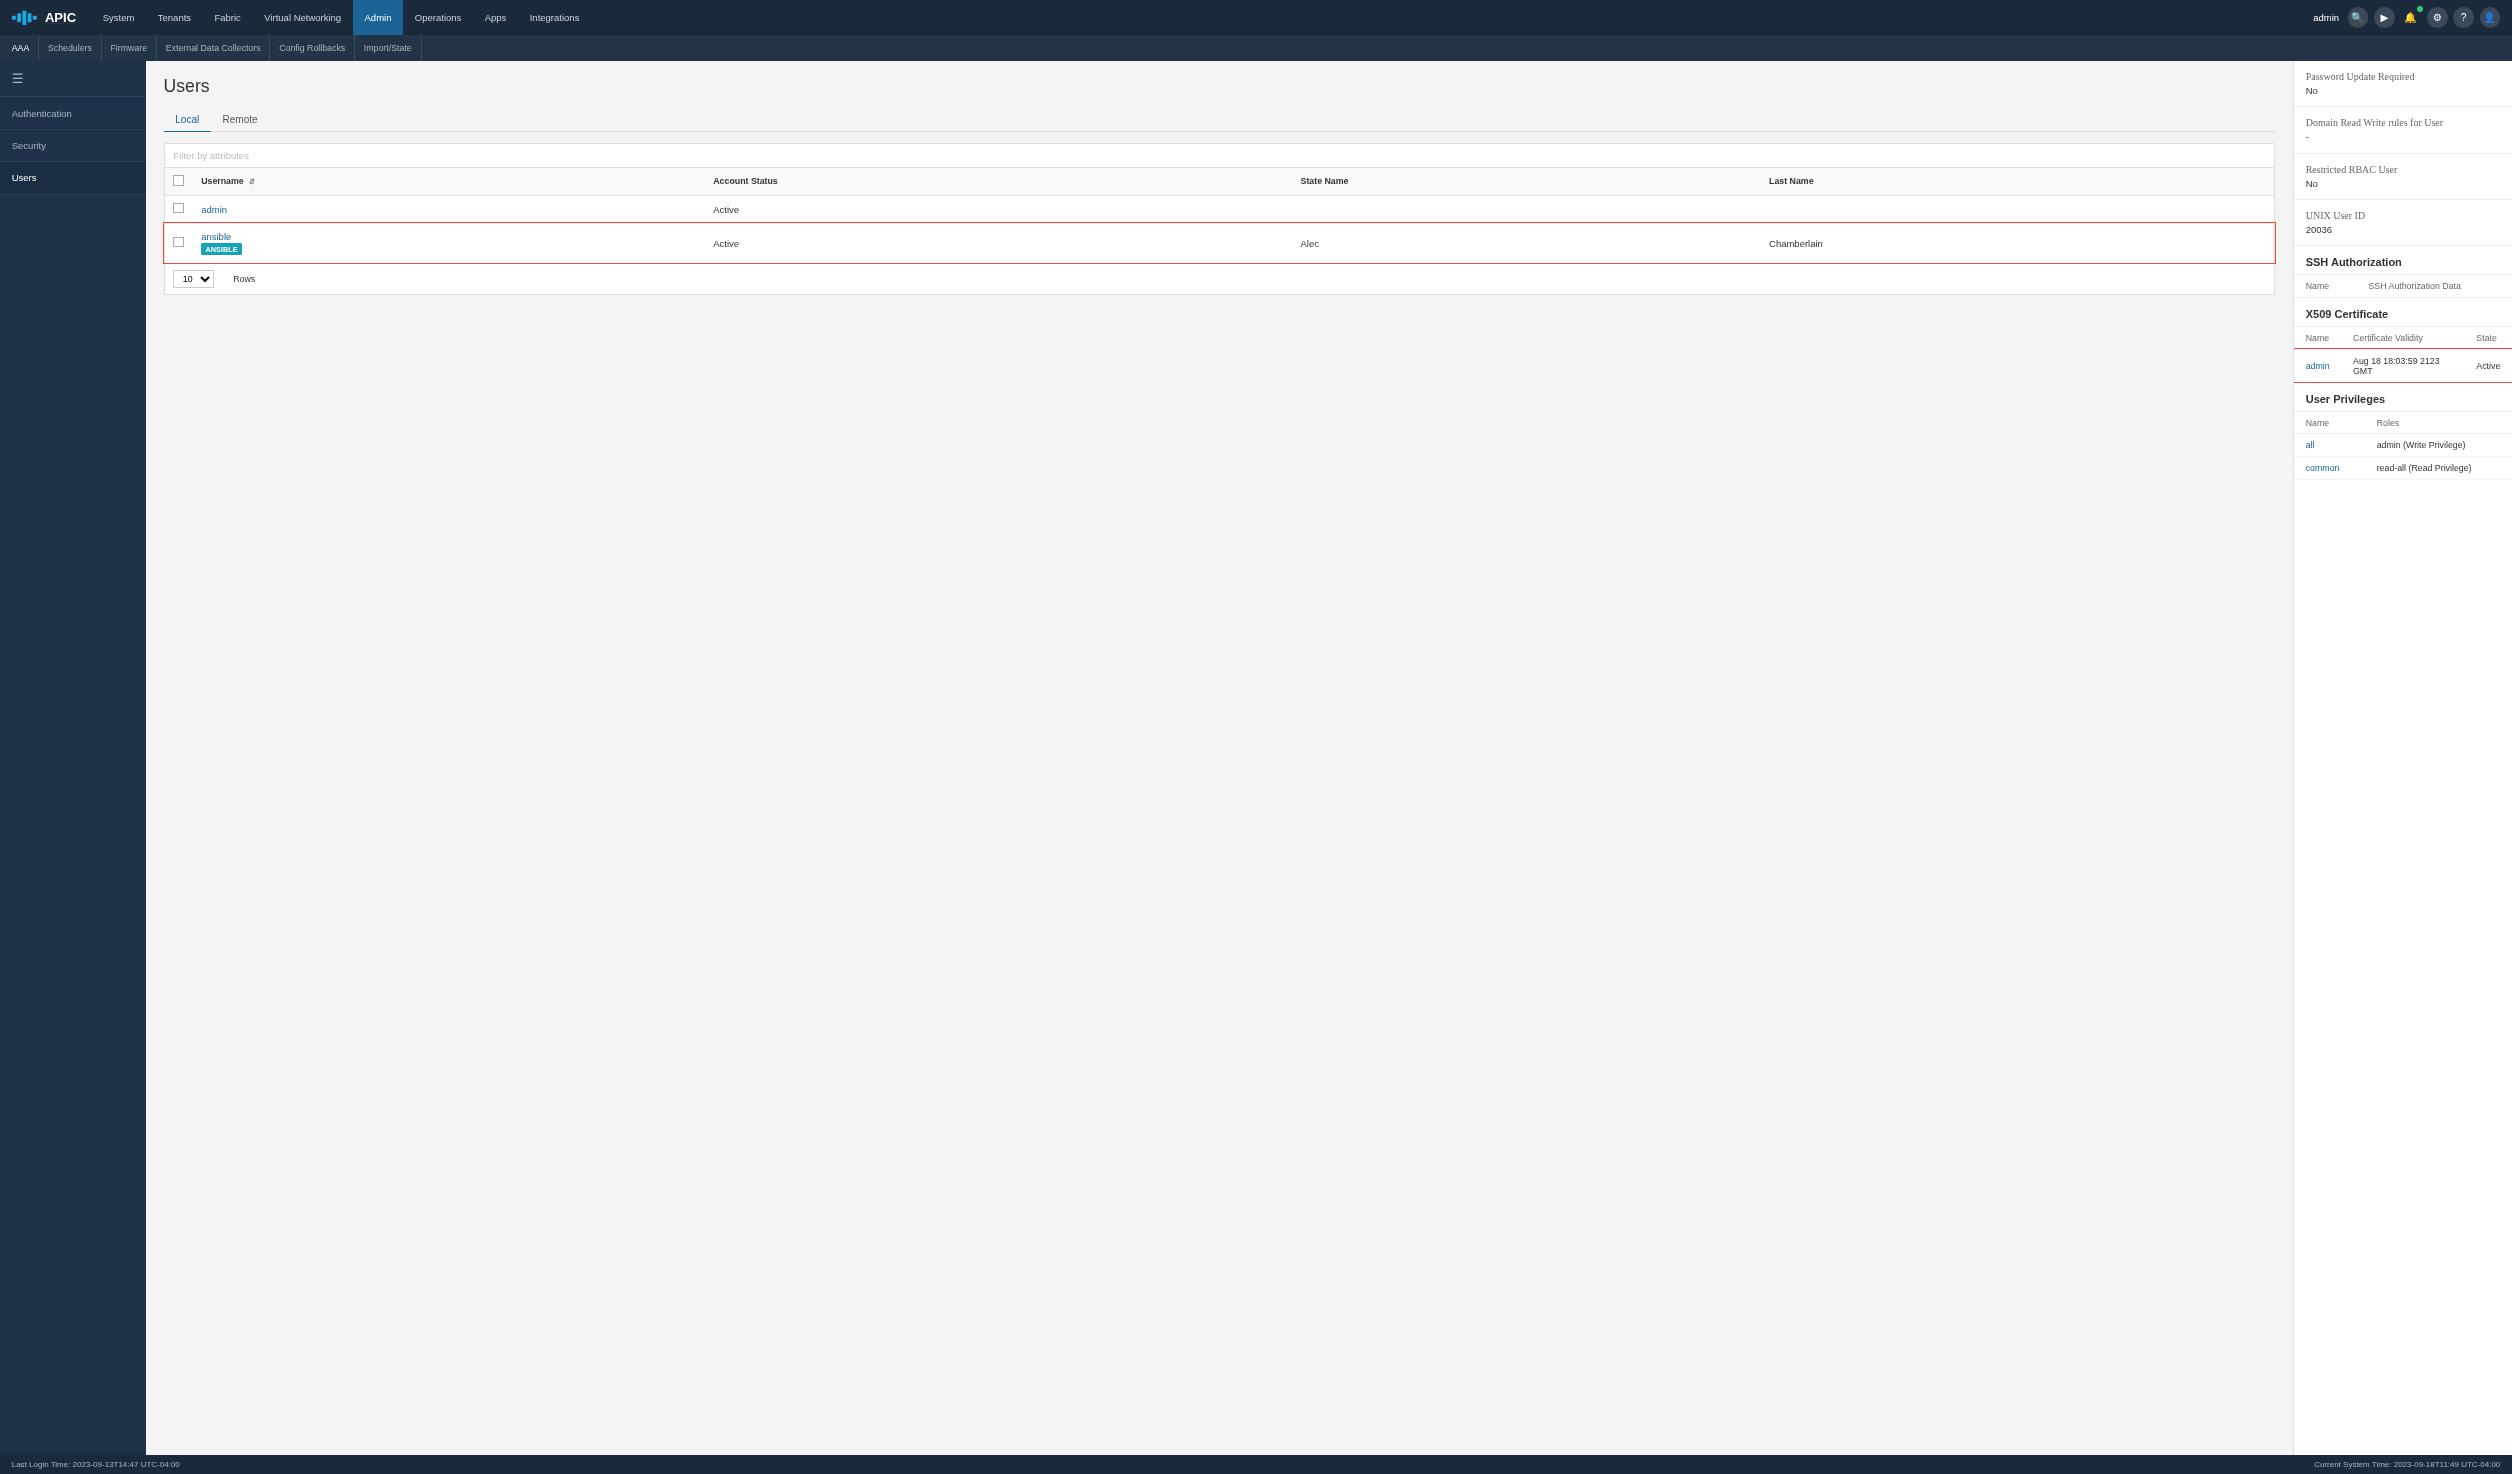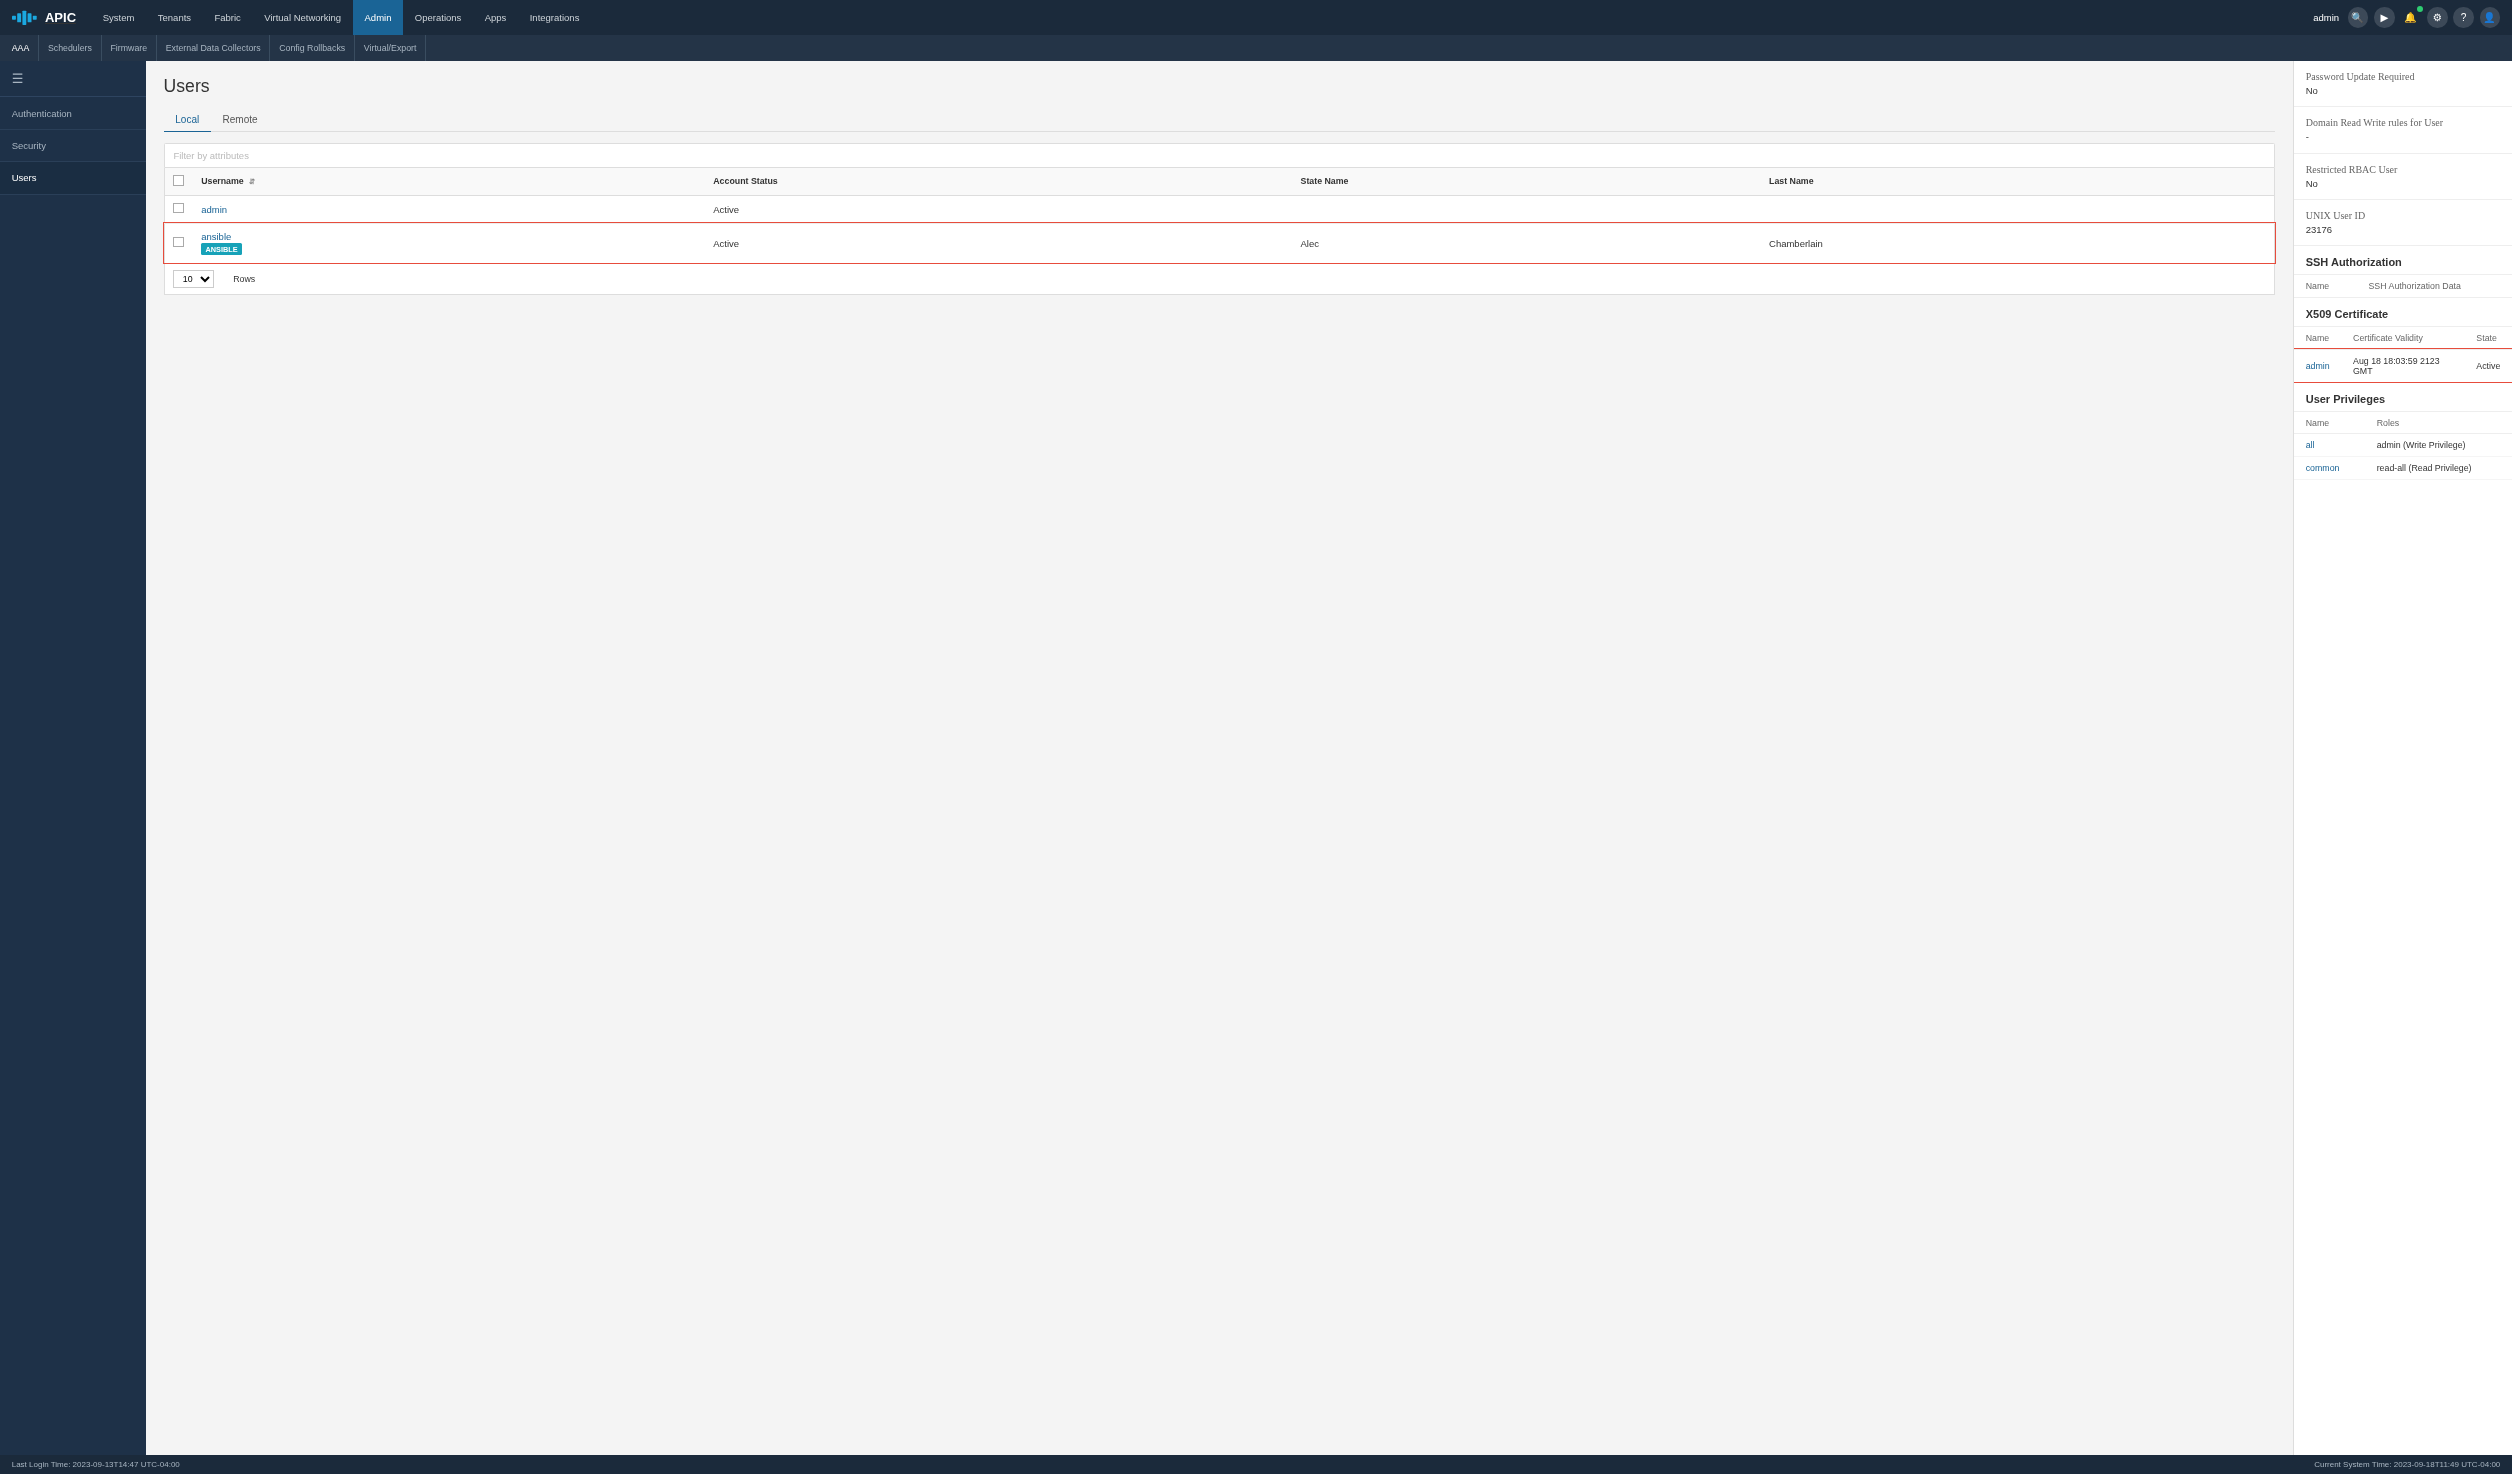--- a/index.html
+++ b/index.html
@@ -347,21 +347,21 @@
     <div class="icon-btn">👤</div>
   </div>
 </div>
 
 <div class="sub-nav">
   <div class="sub-nav-item active">AAA</div>
   <div class="sub-nav-item">Schedulers</div>
   <div class="sub-nav-item">Firmware</div>
   <div class="sub-nav-item">External Data Collectors</div>
   <div class="sub-nav-item">Config Rollbacks</div>
-  <div class="sub-nav-item">Virtual/Export</div>
+  <div class="sub-nav-item">Import/State</div>
 </div>
 
 <div class="main-layout">
 
   <div class="sidebar">
     <div class="sidebar-toggle">☰</div>
     <div class="sidebar-item">Authentication</div>
     <div class="sidebar-item">Security</div>
     <div class="sidebar-item active">Users</div>
   </div>
@@ -450,21 +450,21 @@
         <div class="rp-value">-</div>
       </div>
 
       <div class="right-panel-section">
         <div class="rp-label">Restricted RBAC User</div>
         <div class="rp-value">No</div>
       </div>
 
       <div class="right-panel-section">
         <div class="rp-label">UNIX User ID</div>
-        <div class="rp-value">23176</div>
+        <div class="rp-value">20036</div>
       </div>
 
       <div class="rp-section-title">SSH Authorization</div>
       <table class="rp-table">
         <thead>
           <tr>
             <th>Name</th>
             <th>SSH Authorization Data</th>
           </tr>
         </thead>

